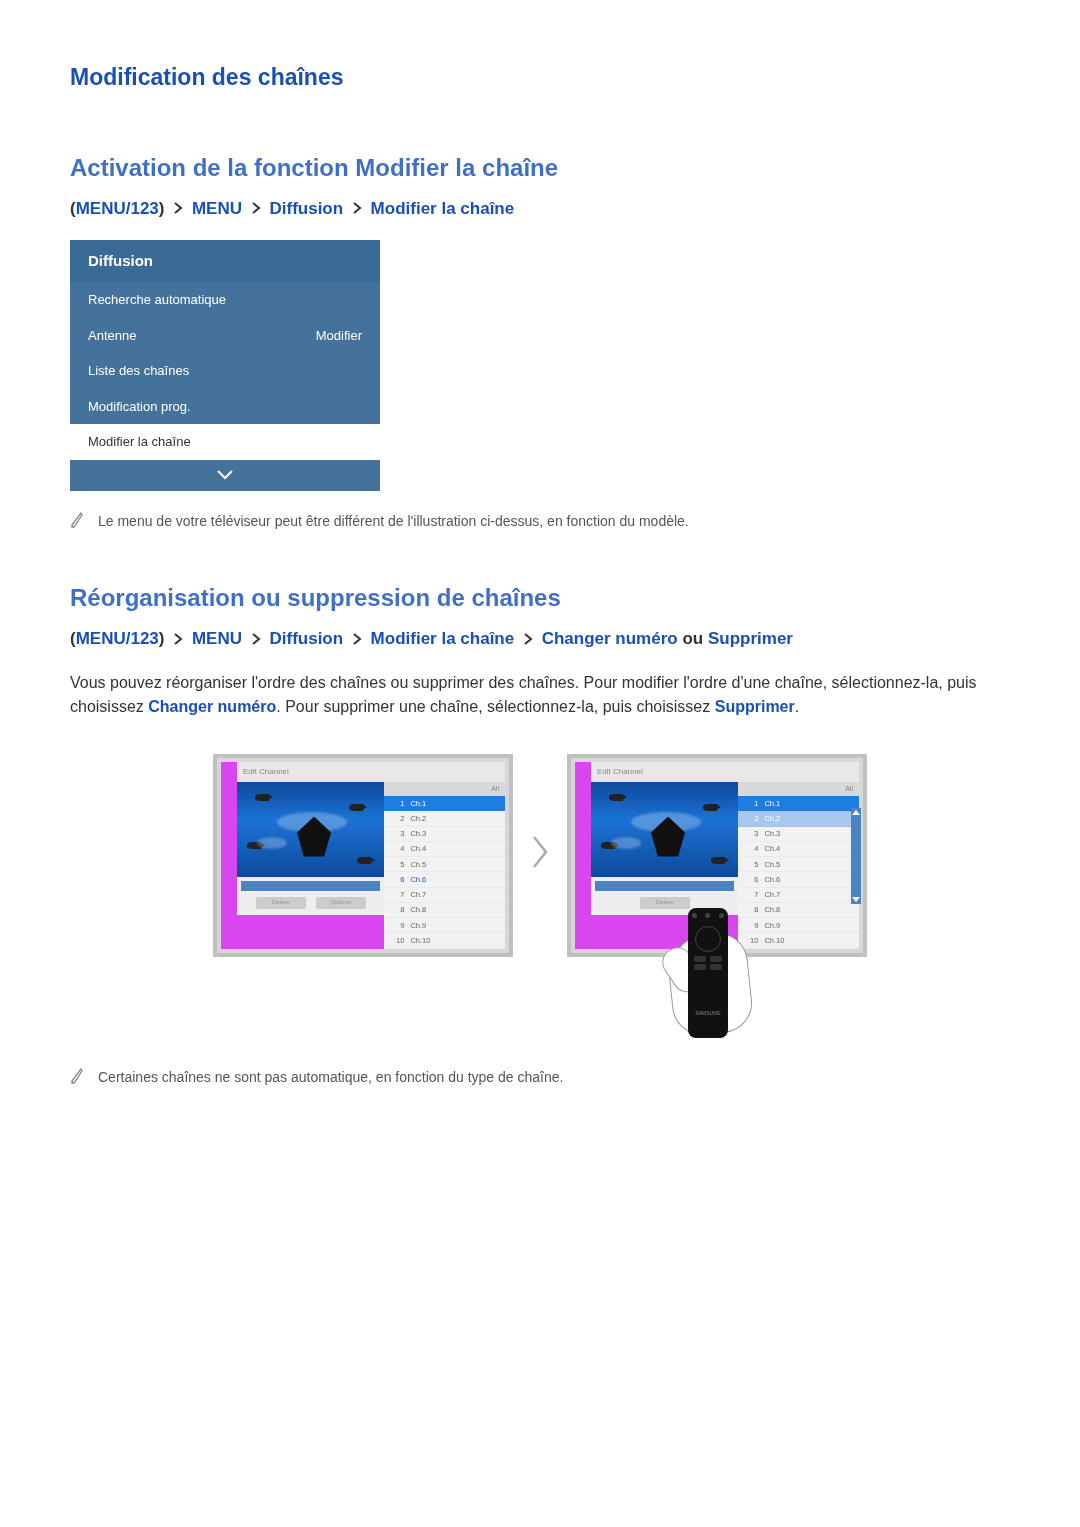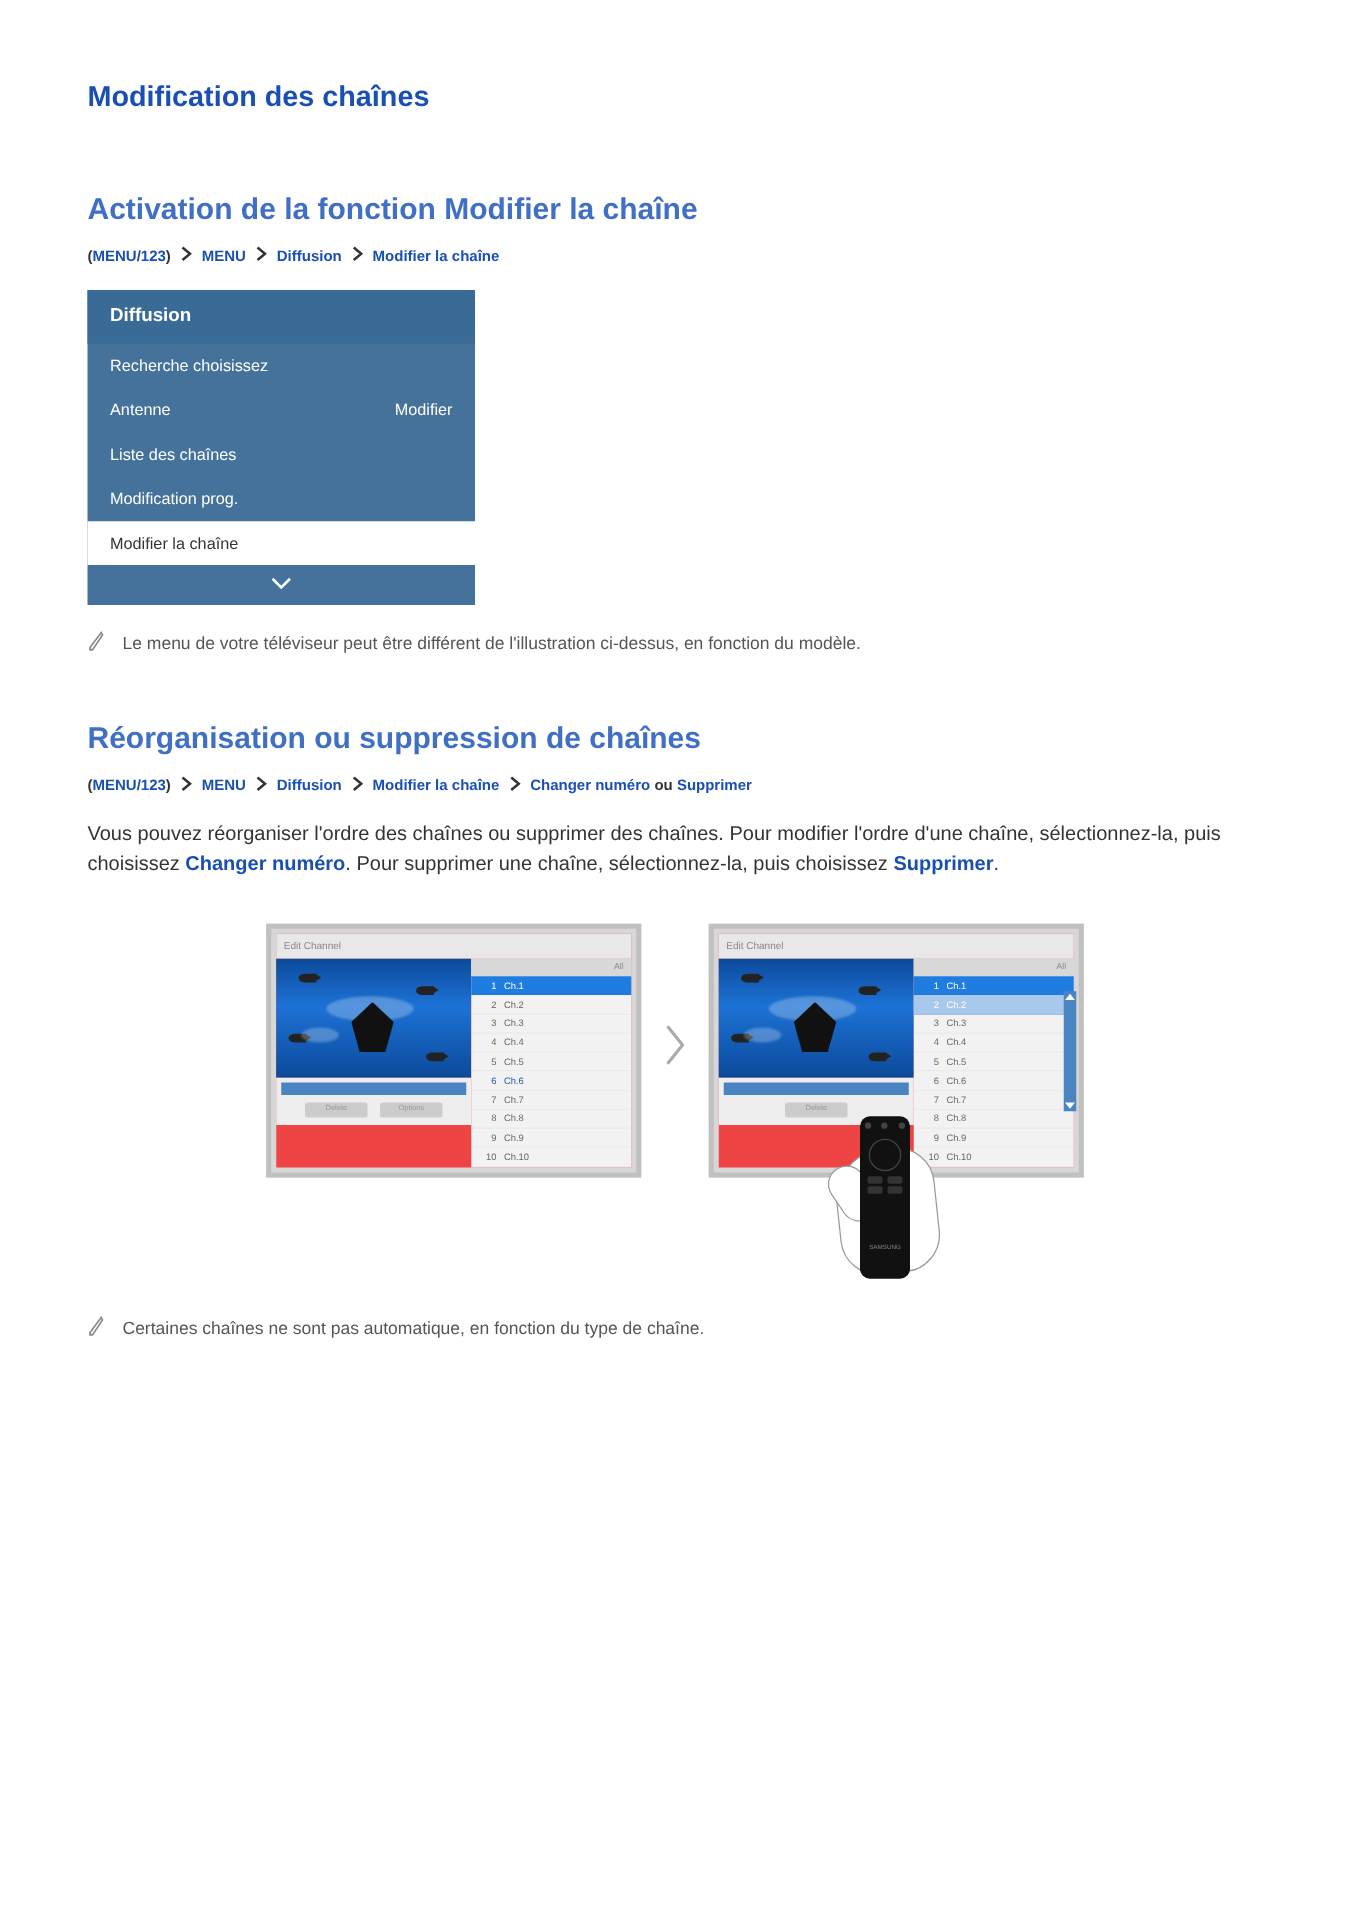--- a/index.html
+++ b/index.html
@@ -18,21 +18,21 @@
     font-weight: 700;
     margin-bottom: 55px;
   }
   h2 {
     color: #4070c5;
     font-size: 24px;
     font-weight: 700;
     margin-bottom: 10px;
   }
   .breadcrumb {
-    font-size: 12px;
+    font-size: 17px;
     font-weight: 700;
     margin-bottom: 18px;
   }
   .breadcrumb .blue { color: #1a4fb3; }
   .breadcrumb .chev {
     display: inline-block;
     vertical-align: middle;
     margin: 0 4px;
   }
   .breadcrumb .chev svg { width: 10px; height: 12px; }
@@ -92,22 +92,23 @@
     padding: 0 30px;
   }
   .tvshot {
     width: 300px;
     background: #d7d7d7;
     border: 4px solid #c0c0c0;
     padding: 4px;
     position: relative;
   }
   .tvshot-inner {
-    background: #ef4444;
+    background: #d946ef;
     position: relative;
+    padding-left: 16px;
   }
   .tvshot-title {
     font-size: 8px;
     color: #888;
     padding: 4px 6px;
     background: #e8e8e8;
   }
   .tvshot-body {
     display: flex;
   }
@@ -275,21 +276,21 @@
   <span class="chev"><svg viewBox="0 0 10 12">
         <path d="M2 1 L8 6 L2 11" stroke="#333" stroke-width="2" fill="none"></path>
       </svg></span>
   <span class="blue">Modifier la chaîne</span>
 </div>
 
 <div class="menu-panel">
   <div class="header">Diffusion</div>
   <div id="menu-items">
       <div class="item">
-        <span>Recherche choisissez</span>
+        <span>Recherche automatique</span>
       </div>
       <div class="item">
         <span>Antenne</span>
         <span>Modifier</span>
       </div>
       <div class="item">
         <span>Liste des chaînes</span>
       </div>
       <div class="item">
         <span>Modification prog.</span>

